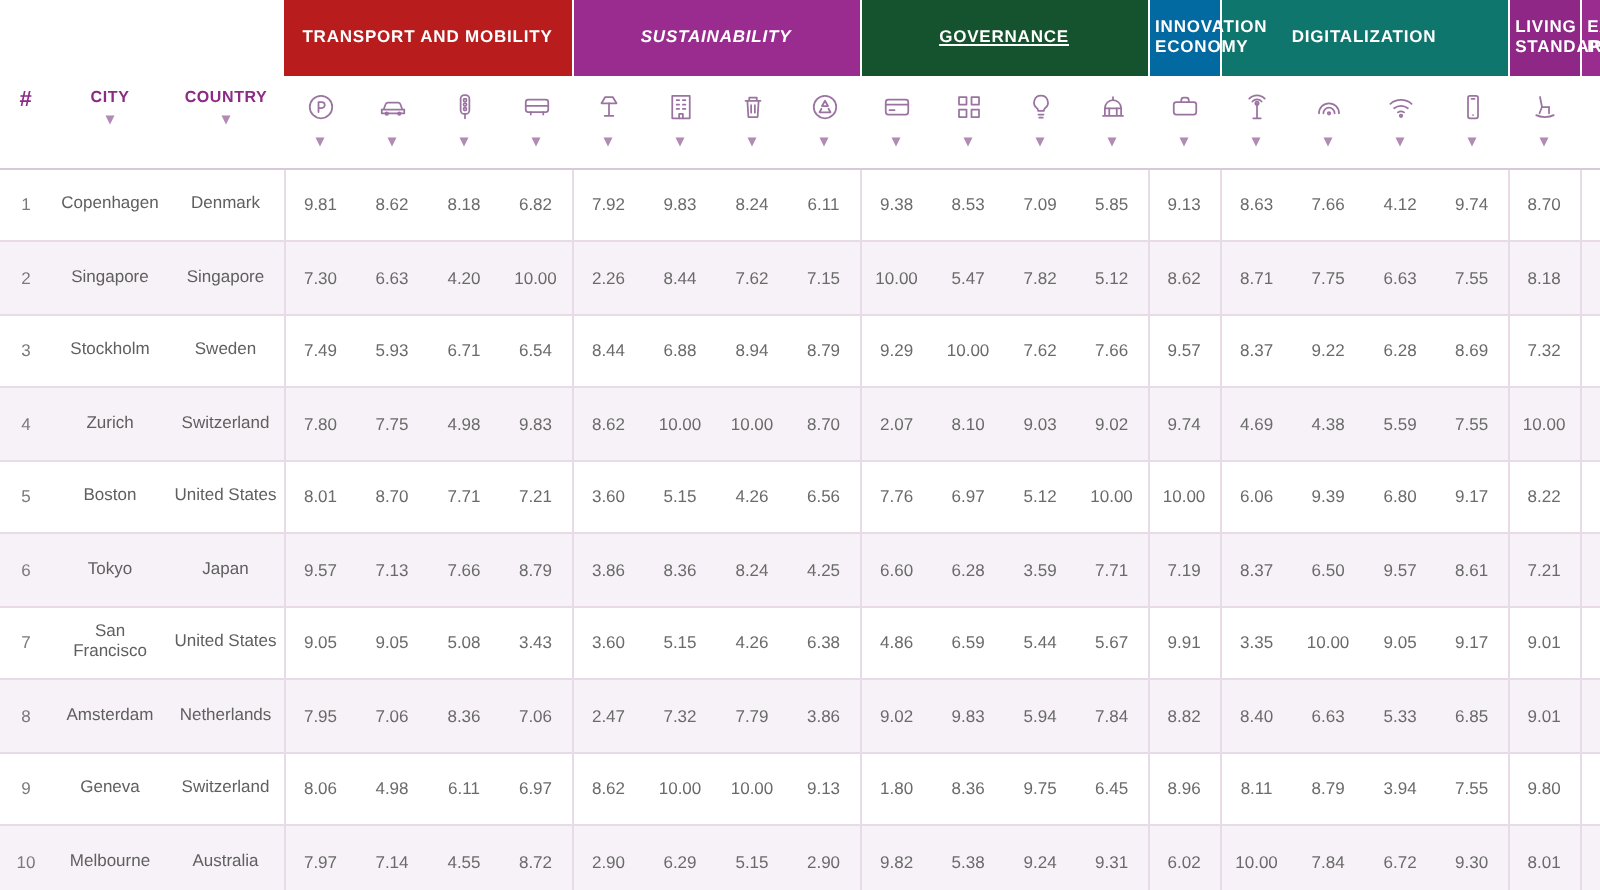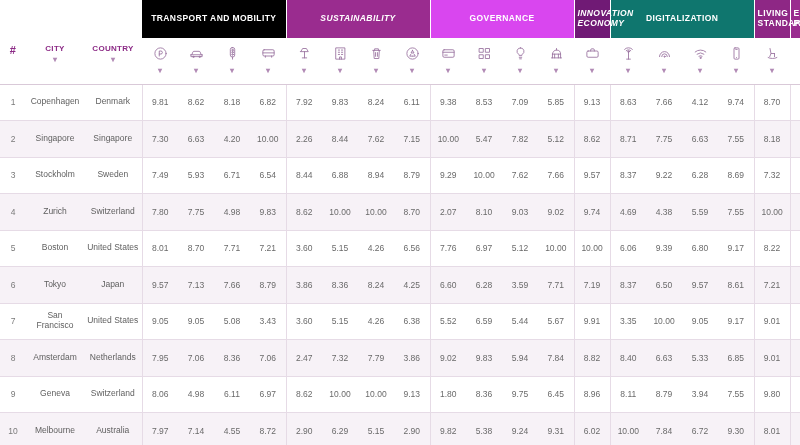--- a/index.html
+++ b/index.html
@@ -26,24 +26,24 @@
     letter-spacing: 0.4px;
     text-align: center;
     vertical-align: middle;
     height: 38px;
     padding: 2px 3px;
     line-height: 1.15;
     border-right: 1px solid #ffffff;
     box-sizing: border-box;
   }
   .g-blank { background: #ffffff; border-right: none !important; }
-  .g-transport { background: #000000; }
+  .g-transport { background: #b91c1c; }
   .g-sustain { background: #9a2c8f; font-style: italic; }
-  .g-govern { background: #d946ef; }
-  .g-innov { background: #701a75; font-style: italic; }
+  .g-govern { background: #14532d; text-decoration: underline; }
+  .g-innov { background: #0369a1; }
   .g-digital { background: #0f766e; }
   .g-living { background: #8e2785; }
   .g-expert { background: #9a2c8f; }
 
   
   .col-row th {
     background: #ffffff;
     color: #8c2b86;
     font-size: 8px;
     font-weight: bold;
@@ -446,21 +446,21 @@
         <td class="c-city">San Francisco</td>
         <td class="c-country">United States</td>
         <td class="c-val sep-left">9.05</td>
         <td class="c-val">9.05</td>
         <td class="c-val">5.08</td>
         <td class="c-val">3.43</td>
         <td class="c-val sep-left">3.60</td>
         <td class="c-val">5.15</td>
         <td class="c-val">4.26</td>
         <td class="c-val">6.38</td>
-        <td class="c-val sep-left">5.52</td>
+        <td class="c-val sep-left">4.86</td>
         <td class="c-val">6.59</td>
         <td class="c-val">5.44</td>
         <td class="c-val">5.67</td>
         <td class="c-val sep-left">9.91</td>
         <td class="c-val sep-left">3.35</td>
         <td class="c-val">10.00</td>
         <td class="c-val">9.05</td>
         <td class="c-val">9.17</td>
         <td class="c-val sep-left">9.01</td>
         <td class="c-val sep-left">9.10</td>

